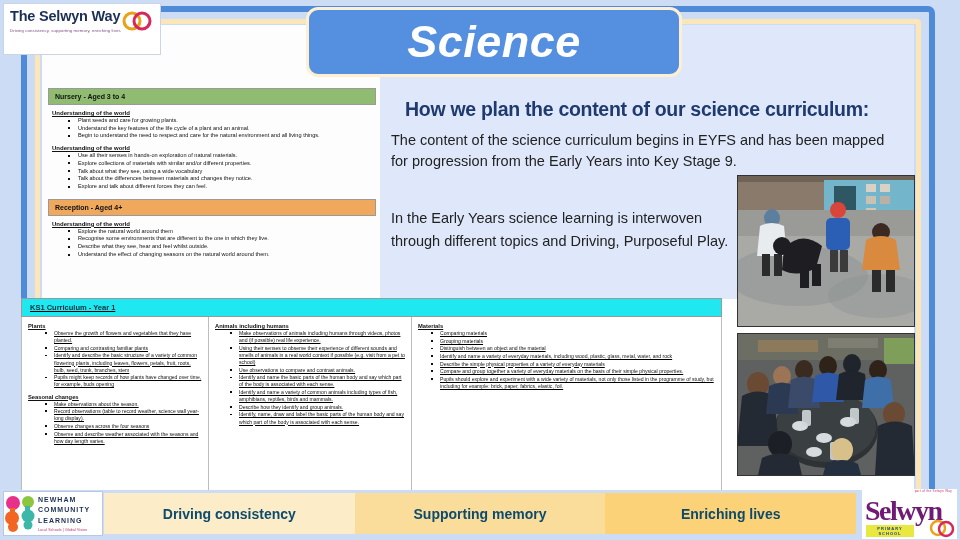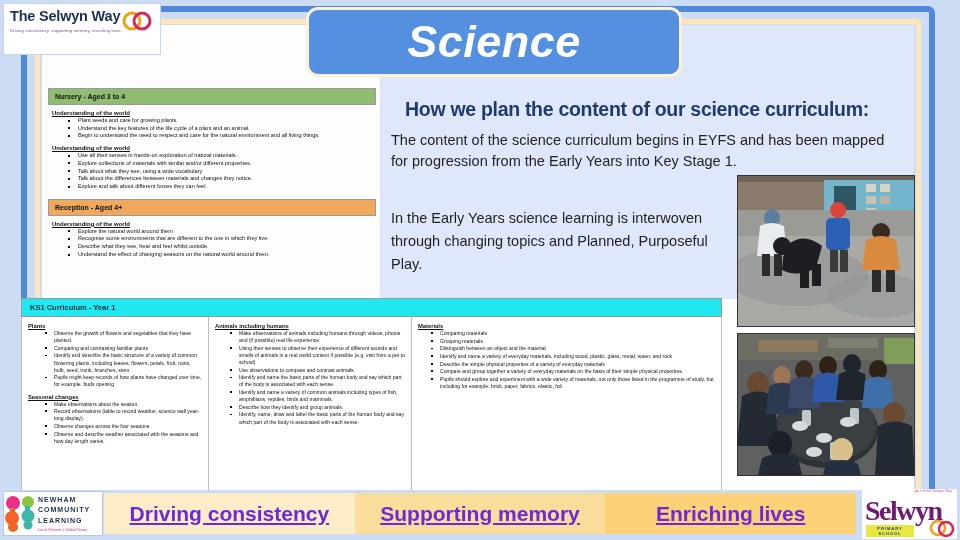--- a/index.html
+++ b/index.html
@@ -41,21 +41,21 @@
     border:1px solid #9a9a9a;
   }
   .band.nursery{background:#8fbc71;}
   .band.reception{background:#f0a95c;}
   .sect{padding:5px 4px 3px 4px;}
   .sect h4{margin:0 0 1px 0;font-size:6px;font-weight:bold;text-decoration:underline;color:#111;}
   .sect ul{margin:0 0 5px 0;padding-left:26px;list-style:none;}
   .sect ul li{font-size:5.6px;line-height:1.38;color:#111;position:relative;}
   .sect ul li:before{content:"";position:absolute;left:-10px;top:2.6px;width:2px;height:2px;background:#111;}
   
-  #ks1-wrap{position:absolute;left:21px;top:298px;width:701px;}
+  #ks1-wrap{position:absolute;left:21px;top:298px;width:701px;text-decoration:underline;}
   #ks1-head{background:#1fe8f0;border:1px solid #9a9a9a;font-size:7.5px;font-weight:bold;color:#00323f;padding:4px 8px;box-sizing:border-box;}
   #ks1-body{display:flex;border:1px solid #bdbdbd;border-top:none;background:#fff;height:178px;box-sizing:border-box;}
   .ks1-col{padding:6px 5px 4px 6px;box-sizing:border-box;border-right:1px solid #bdbdbd;}
   .ks1-col:last-child{border-right:none;}
   .ks1-col.plants{width:187px;}
   .ks1-col.animals{width:203px;}
   .ks1-col.materials{width:309px;}
   .ks1-col h4{margin:0 0 1px 0;font-size:5.8px;font-weight:bold;text-decoration:underline;color:#111;}
   .ks1-col ul{margin:0 0 5px 0;padding-left:0;list-style:none;}
   .ks1-col.plants ul{padding-left:26px;}
@@ -68,21 +68,21 @@
   #para1{position:absolute;left:391px;top:130px;width:500px;font-size:14.5px;line-height:1.45;color:#222;}
   #para2{position:absolute;left:391px;top:207px;width:340px;font-size:14.5px;line-height:1.6;color:#222;}
   
   .photo{position:absolute;border:1px solid #333;overflow:hidden;background:#8b8b8b;}
   #photo1{left:737px;top:175px;width:176px;height:150px;}
   #photo2{left:737px;top:333px;width:176px;height:141px;}
   .photo svg{display:block;width:100%;height:100%;}
   
   #footer{position:absolute;left:0;top:490px;width:960px;height:50px;background:#ccdcf5;z-index:30;}
   #footer-bar{position:absolute;left:104px;top:493px;width:752px;height:41px;display:flex;z-index:31;}
-  .fseg{flex:1;display:flex;align-items:center;justify-content:center;font-size:21px;font-weight:bold;color:#6d28d9;text-decoration:underline;}
+  .fseg{flex:1;display:flex;align-items:center;justify-content:center;font-size:14px;font-weight:bold;color:#0c4a6e;}
   .fseg.s1{background:#fdecc8;}
   .fseg.s2{background:#fbdd9b;}
   .fseg.s3{background:#fbd277;text-align:center;}
   #newham-logo{position:absolute;left:3px;top:491px;width:100px;height:45px;background:#fff;border:1px solid #b9c7e2;z-index:35;box-sizing:border-box;display:flex;align-items:center;}
   #newham-logo .nl-dots{width:34px;height:40px;flex:none;}
   #newham-logo .nl-txt{font-size:7px;font-weight:bold;color:#1c2f55;letter-spacing:1px;line-height:1.45;}
   #newham-logo .nl-tag{font-size:3.6px;color:#c0306a;letter-spacing:.1px;margin-top:2px;font-weight:normal;}
   #selwyn-footer{position:absolute;left:862px;top:489px;width:95px;height:50px;background:#fff;z-index:35;box-sizing:border-box;overflow:hidden;}
   #selwyn-footer .sf-word{font-size:28px;font-weight:bold;color:#701a75;letter-spacing:-1.5px;line-height:1;margin:4px 0 0 3px;font-family:"Liberation Serif",serif;}
   #selwyn-footer .sf-sub{background:#e8e841;font-size:4px;font-weight:bold;color:#1b3b8f;letter-spacing:1px;margin-left:4px;width:48px;text-align:center;padding:1px 0;}
@@ -188,22 +188,22 @@
           <li>Describe the simple physical properties of a variety of everyday materials</li>
           <li>Compare and group together a variety of everyday materials on the basis of their simple physical properties.</li>
           <li>Pupils should explore and experiment with a wide variety of materials, not only those listed in the programme of study, but including for example: brick, paper, fabrics, elastic, foil.</li>
         </ul>
       </div>
 
     </div>
   </div>
 
   <div id="heading">How we plan the content of our science curriculum:</div>
-  <div id="para1">The content of the science curriculum begins in  EYFS and has been mapped for progression from the  Early Years into Key Stage 1.</div>
-  <div id="para2">In the  Early Years science learning is interwoven through changing topics and  Planned,  Purposeful  Play.</div>
+  <div id="para1">The content of the science curriculum begins in  EYFS and has been mapped for progression from the  Early Years into Key Stage 9.</div>
+  <div id="para2">In the  Early Years science learning is interwoven through different topics and  Driving,  Purposeful  Play.</div>
 
   <div class="photo" id="photo1">
     <svg viewBox="0 0 176 150" preserveAspectRatio="none">
       <rect x="0" y="0" width="176" height="34" fill="#8a7a6b"></rect>
       <rect x="0" y="0" width="176" height="6" fill="#6f6256"></rect>
       <rect x="86" y="4" width="90" height="48" fill="#73b6cc"></rect>
       <rect x="96" y="10" width="22" height="26" fill="#2f5763"></rect>
       <rect x="128" y="8" width="10" height="8" fill="#d9d2c4"></rect>
       <rect x="142" y="8" width="10" height="8" fill="#d9d2c4"></rect>
       <rect x="128" y="20" width="10" height="8" fill="#c9c2b4"></rect>

